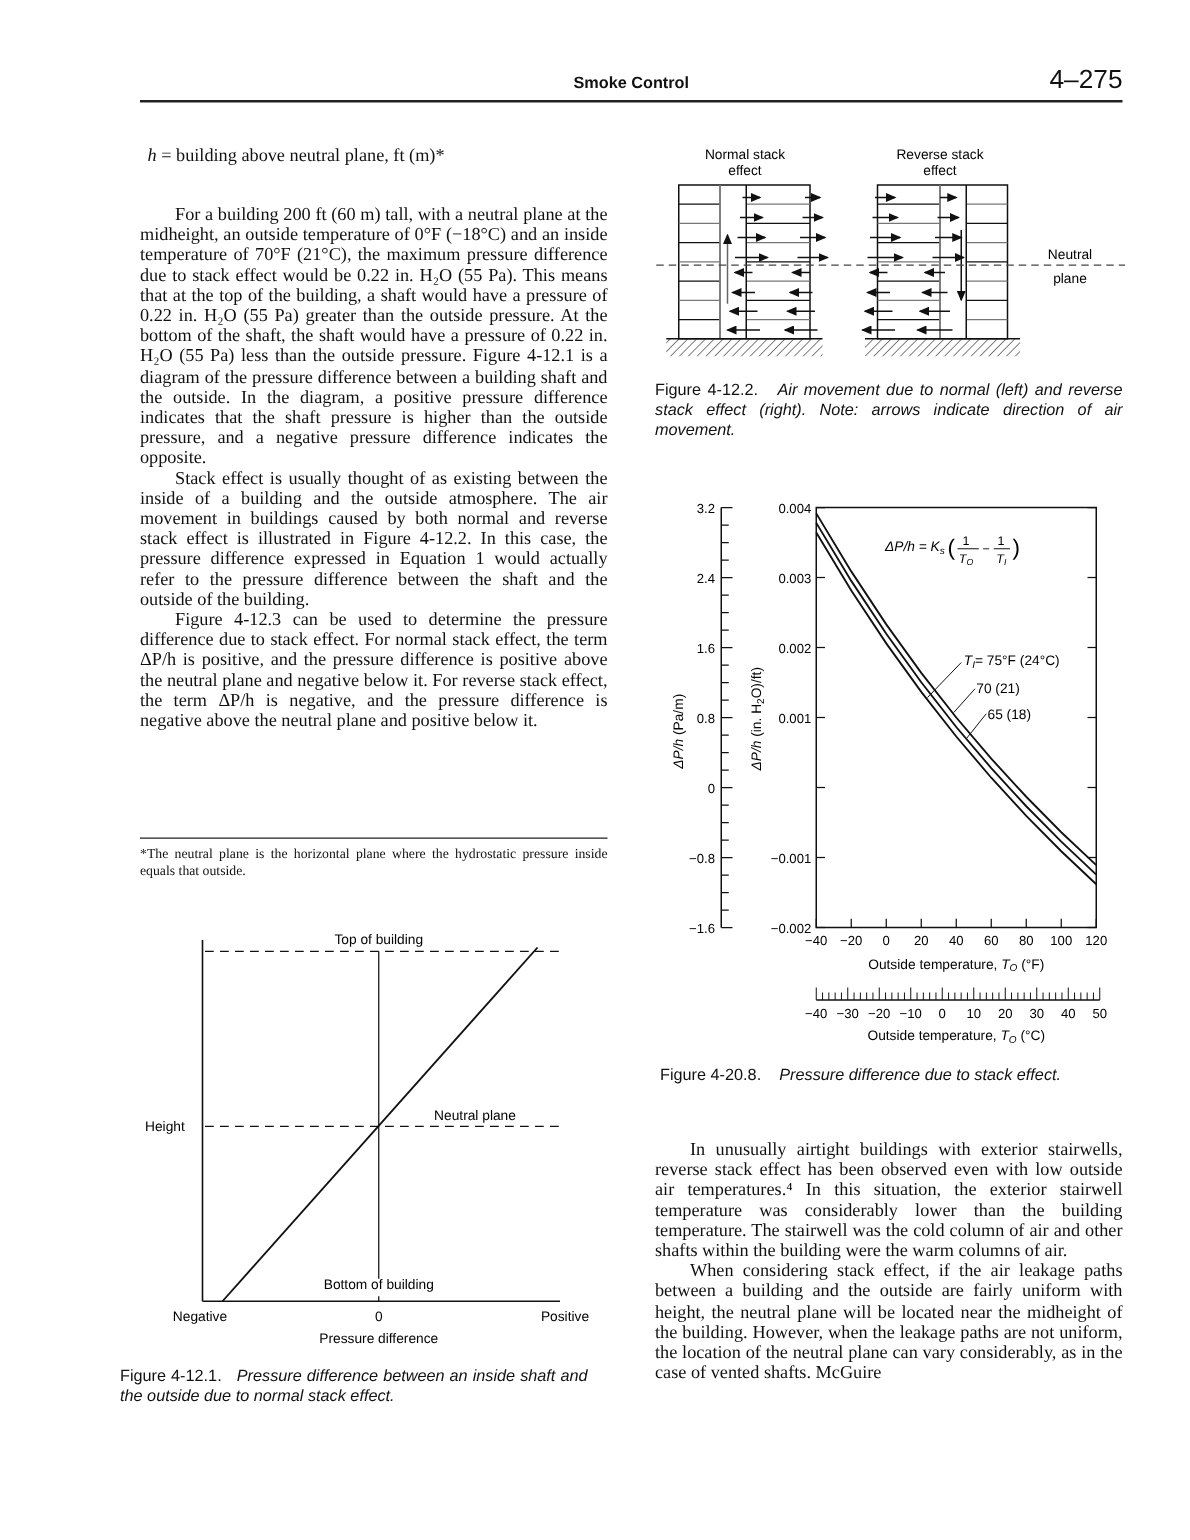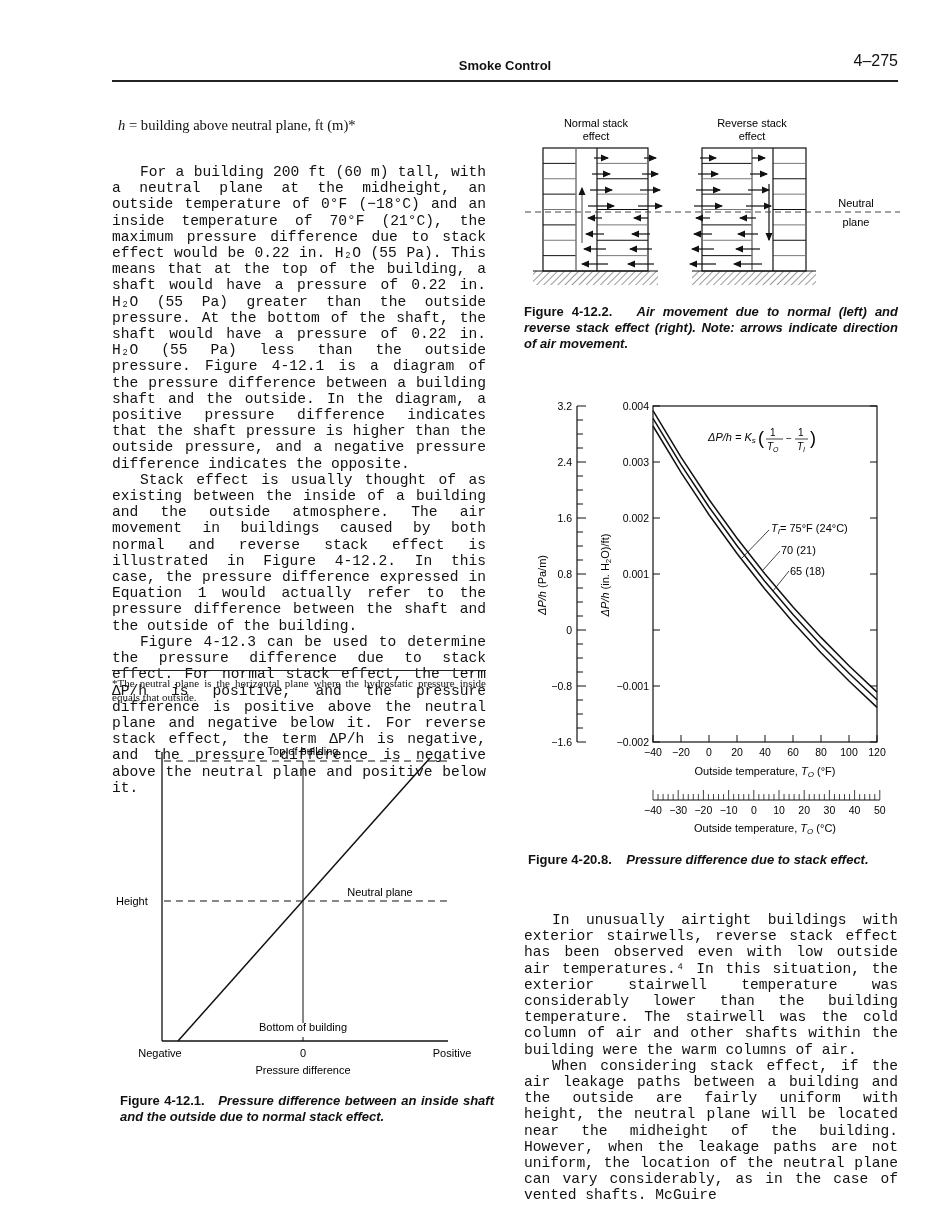--- a/index.html
+++ b/index.html
@@ -1,27 +1,27 @@
 <!DOCTYPE html>
 <html><head>
 <meta charset="utf-8">
 <style>
   html,body{margin:0;padding:0;background:#fff;}
   body{width:952px;height:1232px;position:relative;overflow:hidden;color:#111;}
   .sans{font-family:"Liberation Sans","DejaVu Sans",sans-serif;}
   .serif{font-family:"Liberation Serif","DejaVu Serif",serif;}
   #header-title{position:absolute;left:0;width:1010px;top:58px;text-align:center;font-size:13px;font-weight:bold;}
-  #page-number{position:absolute;right:54px;top:52px;font-size:16px;}
+  #page-number{position:absolute;right:54px;top:52px;font-size:21px;}
   #header-rule{position:absolute;left:112px;width:786px;top:80px;height:2px;background:#222;}
-  .col{position:absolute;font-size:14.6px;line-height:16.2px;text-align:justify;font-family:Liberation Mono, monospace;}
+  .col{position:absolute;font-size:14.6px;line-height:16.2px;text-align:justify;}
   .col p{margin:0;text-indent:28px;}
   .defs{position:absolute;left:118px;top:116px;font-size:14.6px;line-height:19px;}
   .fn-rule{position:absolute;left:112px;width:374px;top:670px;height:1px;background:#222;}
   .footnote{position:absolute;left:112px;width:374px;top:676px;font-size:11px;line-height:14px;text-align:justify;}
-  .caption{position:absolute;font-size:13px;line-height:16px;font-weight:bold;text-align:justify;}
+  .caption{position:absolute;font-size:13px;line-height:16px;font-weight:normal;text-align:justify;}
   .caption i{font-style:italic;}
   svg text{font-family:"Liberation Sans","DejaVu Sans",sans-serif;}
 </style>
 </head>
 <body>
 
 <div id="header-title" class="sans">Smoke Control</div>
 <div id="page-number" class="sans">4–275</div>
 <div id="header-rule"></div>
 
@@ -50,21 +50,21 @@
   <rect x="160" y="283" width="70" height="14" fill="#fff"></rect>
   <text x="193" y="15" text-anchor="middle" font-size="11">Top of building</text>
   <text x="270" y="156" text-anchor="middle" font-size="11">Neutral plane</text>
   <text x="193" y="291" text-anchor="middle" font-size="11">Bottom of building</text>
   <text x="6" y="165" font-size="11">Height</text>
   <text x="50" y="317" text-anchor="middle" font-size="11">Negative</text>
   <text x="193" y="317" text-anchor="middle" font-size="11">0</text>
   <text x="342" y="317" text-anchor="middle" font-size="11">Positive</text>
   <text x="193" y="334" text-anchor="middle" font-size="11">Pressure difference</text>
 </svg>
-<div class="caption sans" style="left:120px;width:374px;top:1093px;"><span>Figure 4-12.1.</span>&nbsp;&nbsp; <i>Pressure difference between an inside shaft and the outside due to normal stack effect.</i></div>
+<div class="caption sans" style="left:96px;width:374px;top:1093px;"><span>Figure 4-12.1.</span>&nbsp;&nbsp; <i>Pressure difference between an inside shaft and the outside due to normal stack effect.</i></div>
 
 <svg id="fig2" style="position:absolute;left:520px;top:110px" width="380" height="190">
   <text x="76" y="17" text-anchor="middle" font-size="11">Normal stack</text>
   <text x="76" y="30" text-anchor="middle" font-size="11">effect</text>
   <text x="232" y="17" text-anchor="middle" font-size="11">Reverse stack</text>
   <text x="232" y="30" text-anchor="middle" font-size="11">effect</text>
   <text x="336" y="97" text-anchor="middle" font-size="11">Neutral</text>
   <text x="336" y="116" text-anchor="middle" font-size="11">plane</text>
   <defs>
     <pattern id="hatch" width="5" height="5" patternUnits="userSpaceOnUse" patternTransform="rotate(45)">

